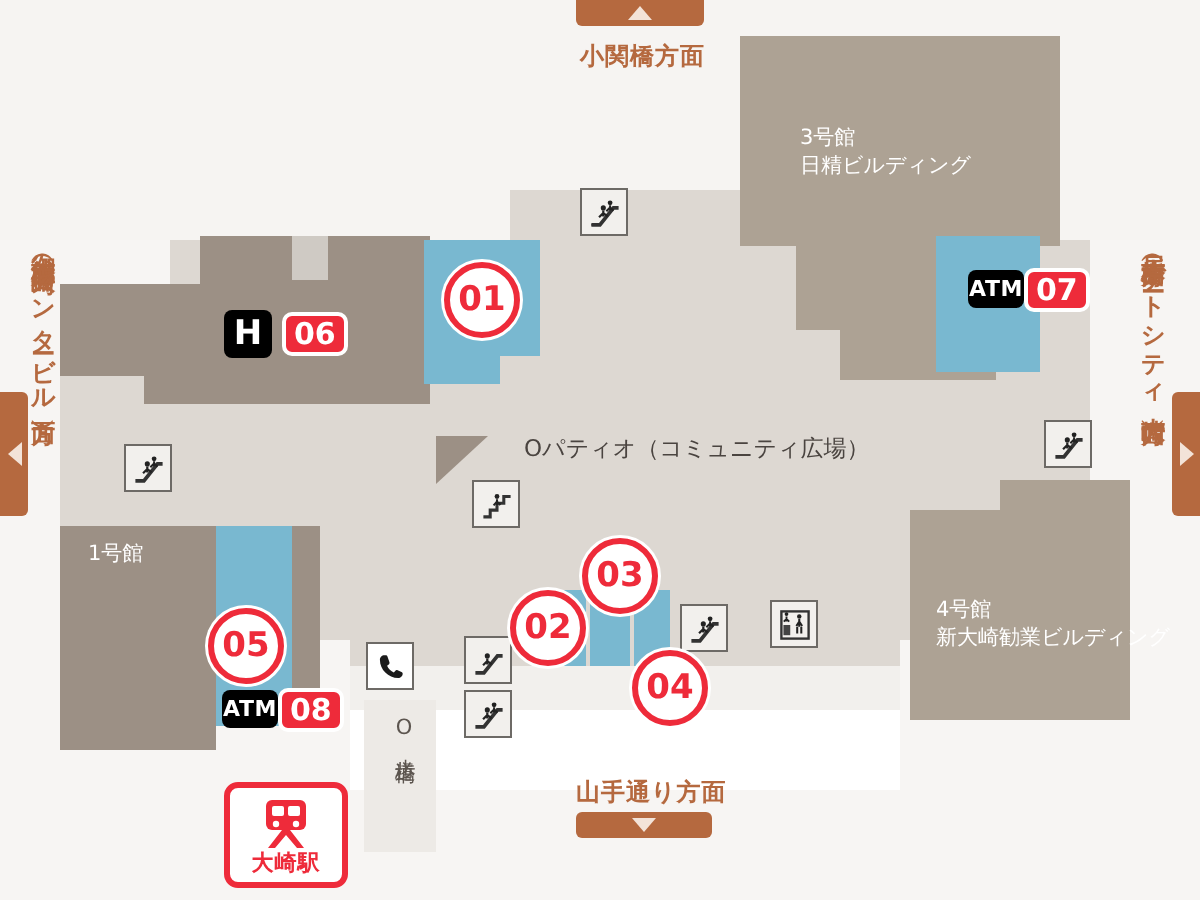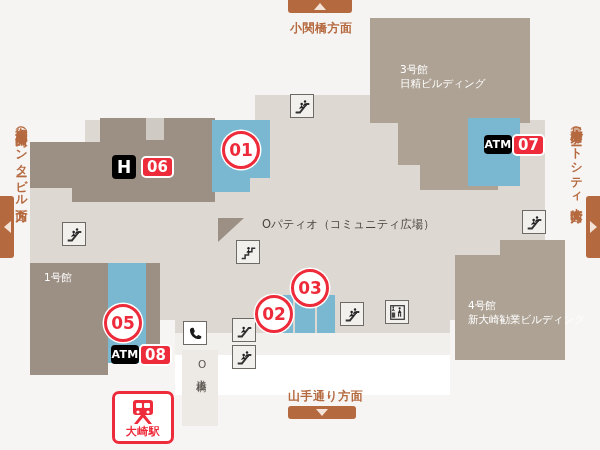--- a/index.html
+++ b/index.html
@@ -353,20 +353,23 @@
 
   <div class="marker" style="left:222px;top:131px;">
     <span>01</span>
   </div>
   <div class="marker" style="left:255px;top:295px;text-align:right;">
     <span>02</span>
   </div>
   <div class="marker" style="left:291px;top:269px;justify-content:center;">
     <span>03</span>
   </div>
+  <div class="marker" style="left:316px;top:325px;">
+    <span>04</span>
+  </div>
   <div class="marker" style="left:104px;top:304px;">
     <span>05</span>
   </div>
 
   <div class="station" style="left:112px;top:391px;width:62px;height:53px;">
     <svg width="30" height="27" viewBox="0 0 30 27">
       <rect x="5" y="1" width="20" height="15" rx="3" fill="#ee2b3a"></rect>
       <rect x="8" y="4" width="6" height="5" rx="1" fill="#ffffff"></rect>
       <rect x="16" y="4" width="6" height="5" rx="1" fill="#ffffff"></rect>
       <circle cx="10" cy="13" r="1.6" fill="#ffffff"></circle>

